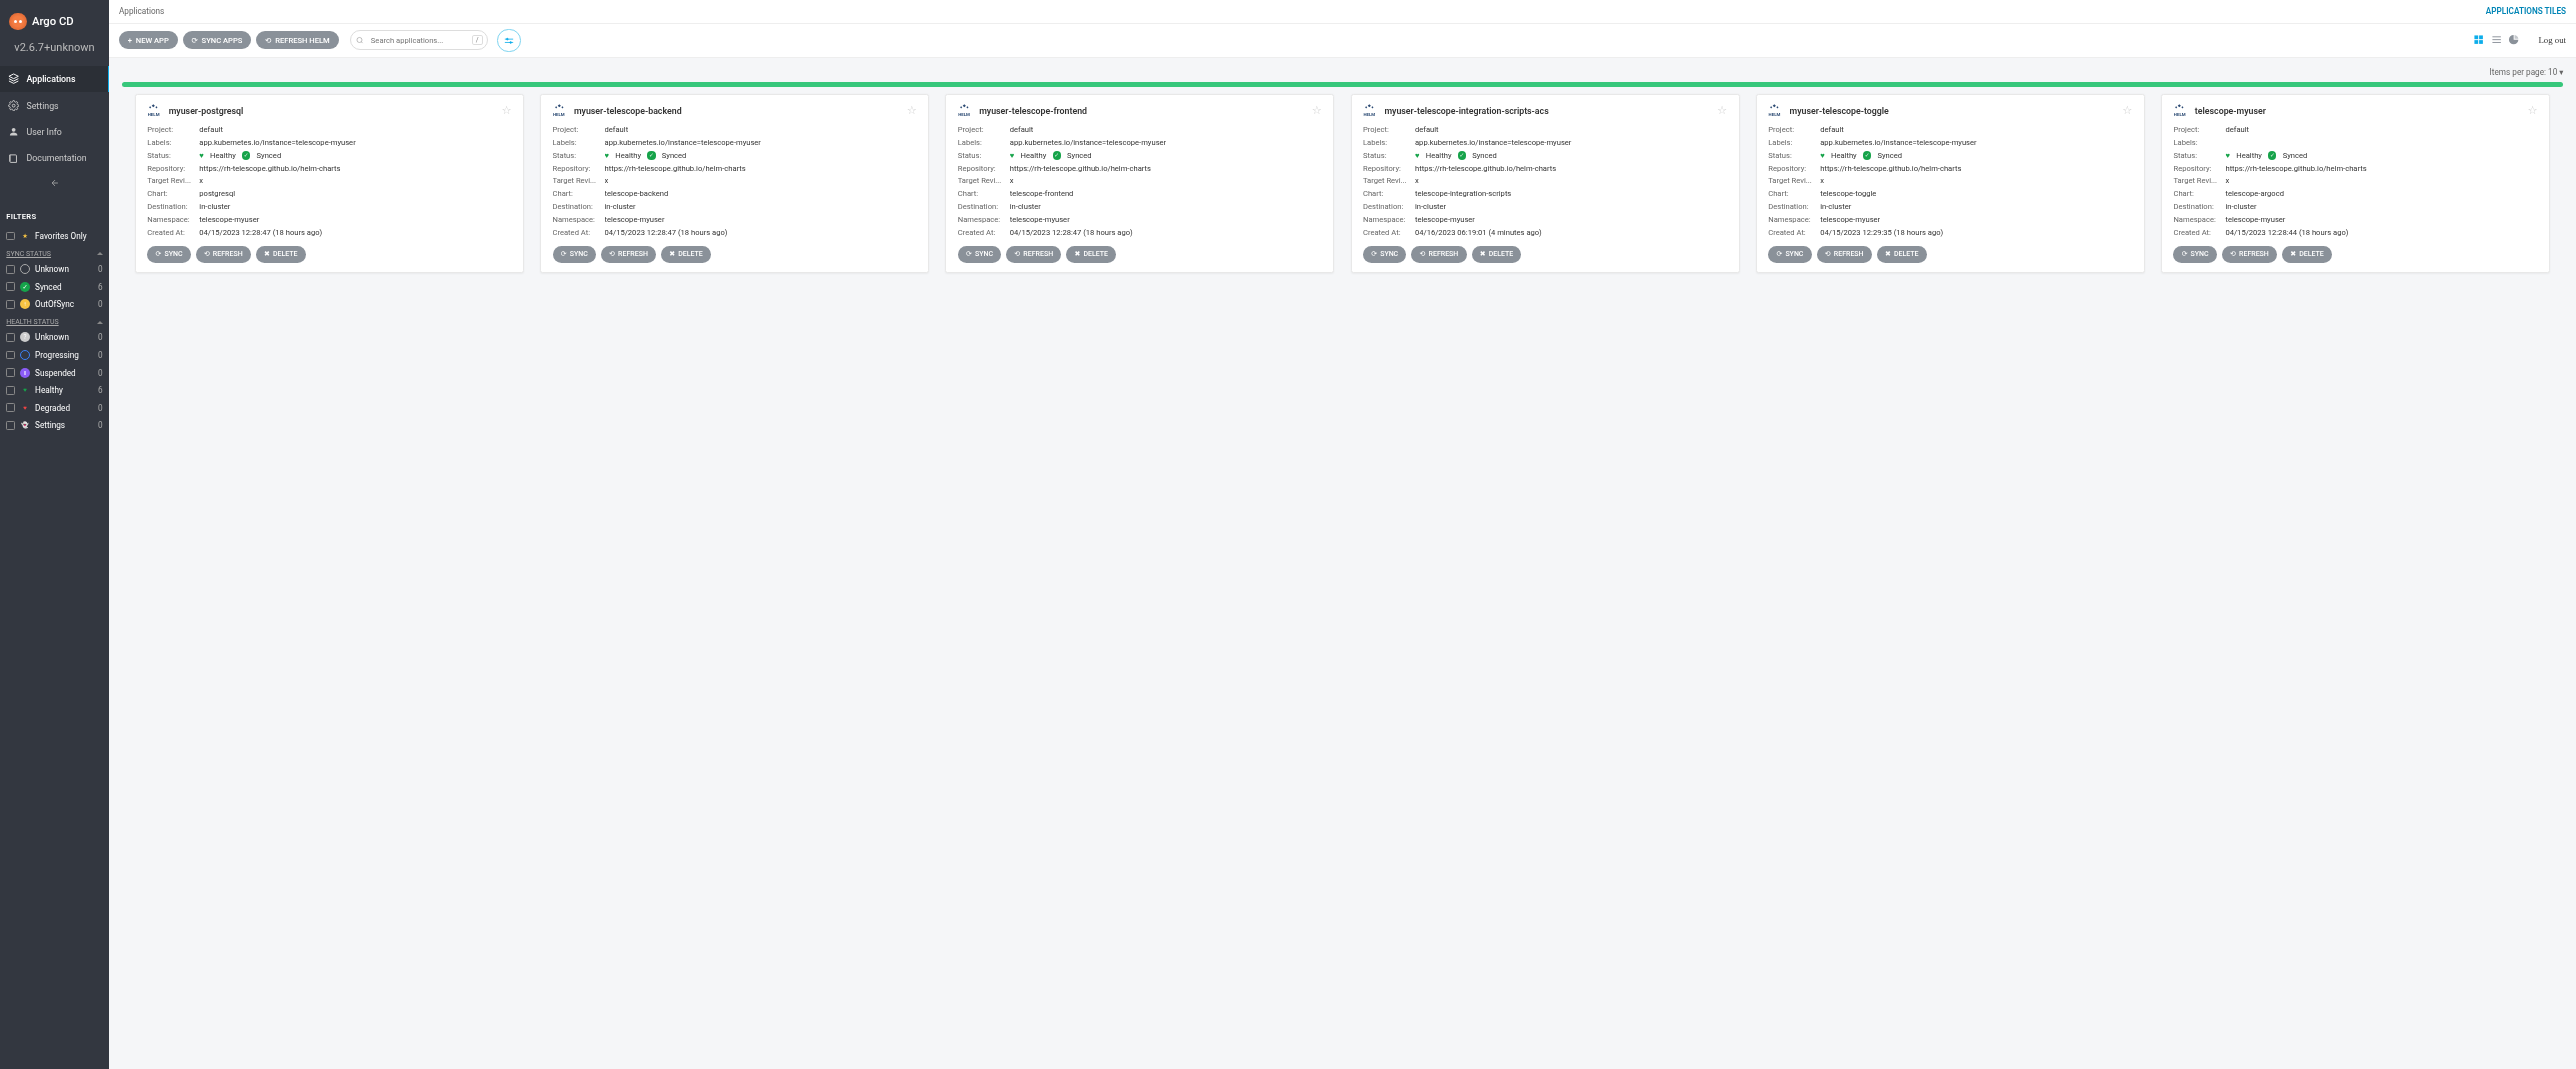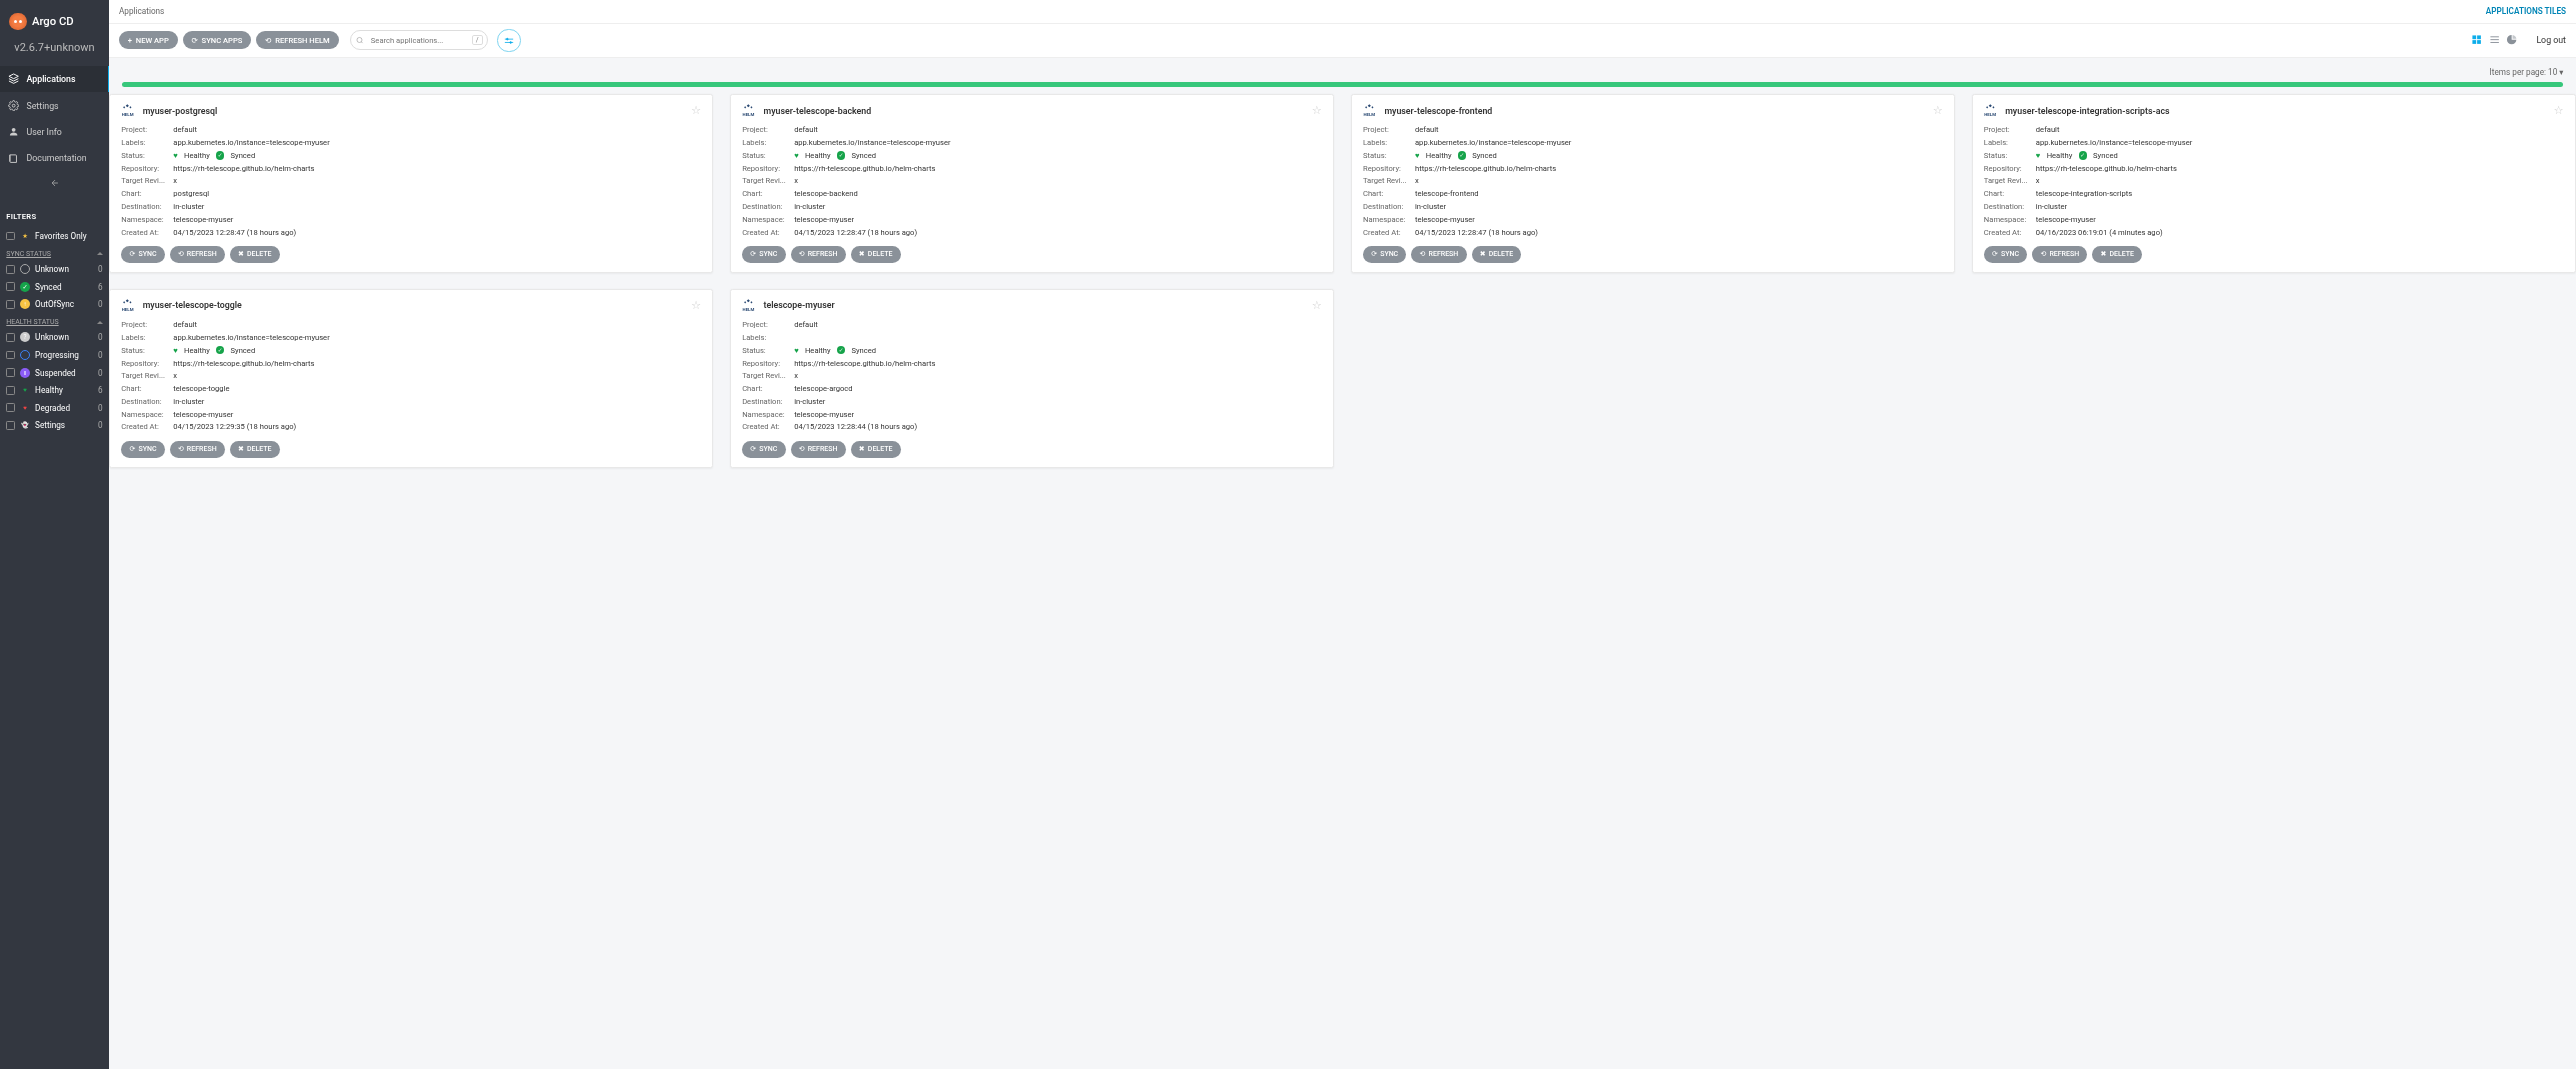--- a/index.html
+++ b/index.html
@@ -232,38 +232,39 @@
   color: #8a9199;
   cursor: pointer;
 }
 .view-icon.active {
   color: #0dadea;
 }
 .logout {
   margin-left: 12.6px;
   color: #333;
   font-size: 8.8px;
+  font-family: Liberation Serif, serif;
 }
 .items-per-row {
   padding: 9.4px 12.6px 5px;
   text-align: right;
   font-size: 8.2px;
   color: #666;
 }
 .progress-bar {
   height: 4.4px;
   background: #37c77b;
   border-radius: 2.5px;
   margin: 0 12.6px 7.6px;
 }
 .cards-grid {
   display: grid;
-  grid-template-columns: repeat(4, 1fr);
+  grid-template-columns: repeat(6, 1fr);
   gap: 16.4px;
-  padding: 0 0 19px;
+  padding: 0 26px 19px;
 }
 .card {
   background: #fff;
   border: 0.6px solid #e8e8e8;
   border-radius: 2.5px;
   box-shadow: 0 0.6px 1.9px rgba(0,0,0,0.05);
   padding: 8.8px 11.3px;
 }
 .card-header {
   display: flex;

